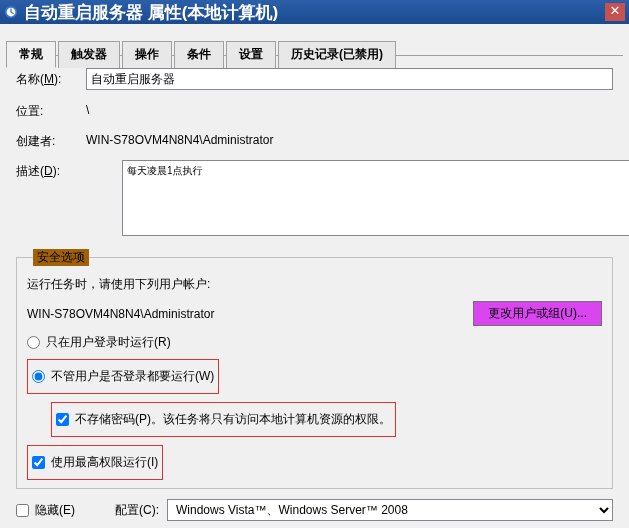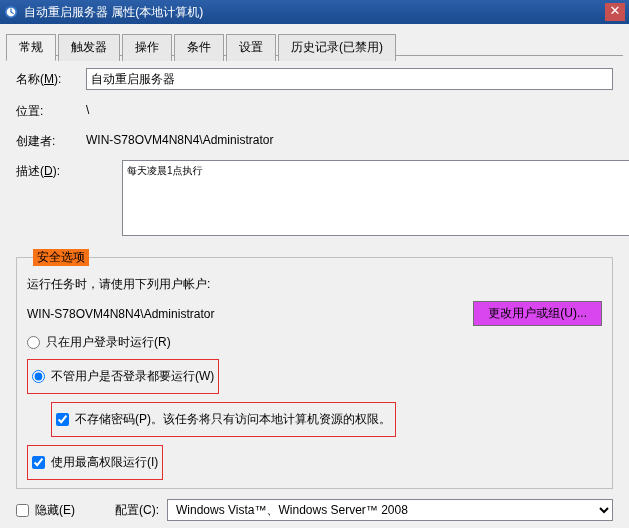--- a/index.html
+++ b/index.html
@@ -1,36 +1,36 @@
 <!DOCTYPE html>
 <html><head>
 <meta charset="utf-8">
 <style>
 * { box-sizing: border-box; margin: 0; padding: 0; }
 body { font-family: "Microsoft YaHei", Tahoma, sans-serif; font-size: 12px; background: #fff; width: 629px; height: 528px; overflow: hidden; }
 .titlebar { background: linear-gradient(#2b5fa8,#1a4a8f); color: #fff; height: 24px; display: flex; align-items: center; padding: 0 4px; justify-content: space-between; }
 .titlebar-left { display: flex; align-items: center; gap: 6px; }
 .titlebar .icon { width: 14px; height: 14px; display: inline-block; }
 .titlebar .icon svg { width: 14px; height: 14px; }
-.titlebar .title { font-weight: normal; font-size: 12px; }
+.titlebar .title { font-weight: bold; font-size: 17px; }
 .close-btn { width: 20px; height: 18px; background: #c75050; color: #fff; text-align: center; line-height: 16px; font-family: Arial; font-size: 13px; cursor: pointer; }
 .dialog-body { background: #f0f0f0; height: 504px; padding: 4px 6px 6px 6px; display: flex; flex-direction: column; }
 .tabs { display: flex; border-bottom: 1px solid #a0a0a0; margin-bottom: 8px; }
-.tab { padding: 4px 12px; border: 1px solid #a0a0a0; border-bottom: none; background: #e8e8e8; margin-right: 2px; cursor: pointer; position: relative; top: 6px; }
+.tab { padding: 4px 12px; border: 1px solid #a0a0a0; border-bottom: none; background: #e8e8e8; margin-right: 2px; cursor: pointer; position: relative; top: 13px; font-weight: bold; }
 .tab.active { background: #f0f0f0; border-bottom: 1px solid #f0f0f0; }
 .content { flex: 1; padding: 4px 10px 4px 10px; }
 .row { display: flex; align-items: flex-start; margin-bottom: 10px; }
 .label { width: 70px; flex-shrink: 0; padding-top: 3px; }
 .label .u { text-decoration: underline; }
 .value { flex: 1; }
 .textinput { width: 100%; border: 1px solid #828790; padding: 3px 4px; font-family: inherit; font-size: 12px; background: #fff; }
 .textarea { width: 100%; height: 76px; border: 1px solid #828790; padding: 3px 4px; font-family: inherit; font-size: 10px; background: #fff; resize: none; margin-left: 36px; }
 .static { padding-top: 3px; }
 .fieldset { border: 1px solid #c0c0c0; padding: 10px 10px 8px 10px; margin-top: 6px; }
-.legend { background: #f97316; padding: 0 4px; margin-left: 6px; }
+.legend { background: #a16207; padding: 0 4px; margin-left: 6px; }
 .fs-row { margin-bottom: 8px; display: flex; align-items: center; }
 .radio, .check { margin-right: 6px; }
 .btn { border: 1px solid #707070; background: #d946ef; padding: 3px 14px; cursor: pointer; font-family: inherit; font-size: 12px; }
 .change-user { margin-left: auto; }
 .redbox { border: 1px solid #e03030; padding: 8px 4px; display: inline-flex; align-items: center; }
 .bottom-row { display: flex; align-items: center; margin-top: 10px; }
 .select { flex: 1; border: 1px solid #828790; background: #fff; padding: 2px 4px; height: 22px; font-family: inherit; font-size: 12px; }
 .divider { border-top: 1px solid #c0c0c0; margin: 10px -10px 8px -10px; }
 .buttons { display: flex; justify-content: flex-end; gap: 10px; padding-right: 4px; }
 .buttons .btn { min-width: 82px; }

